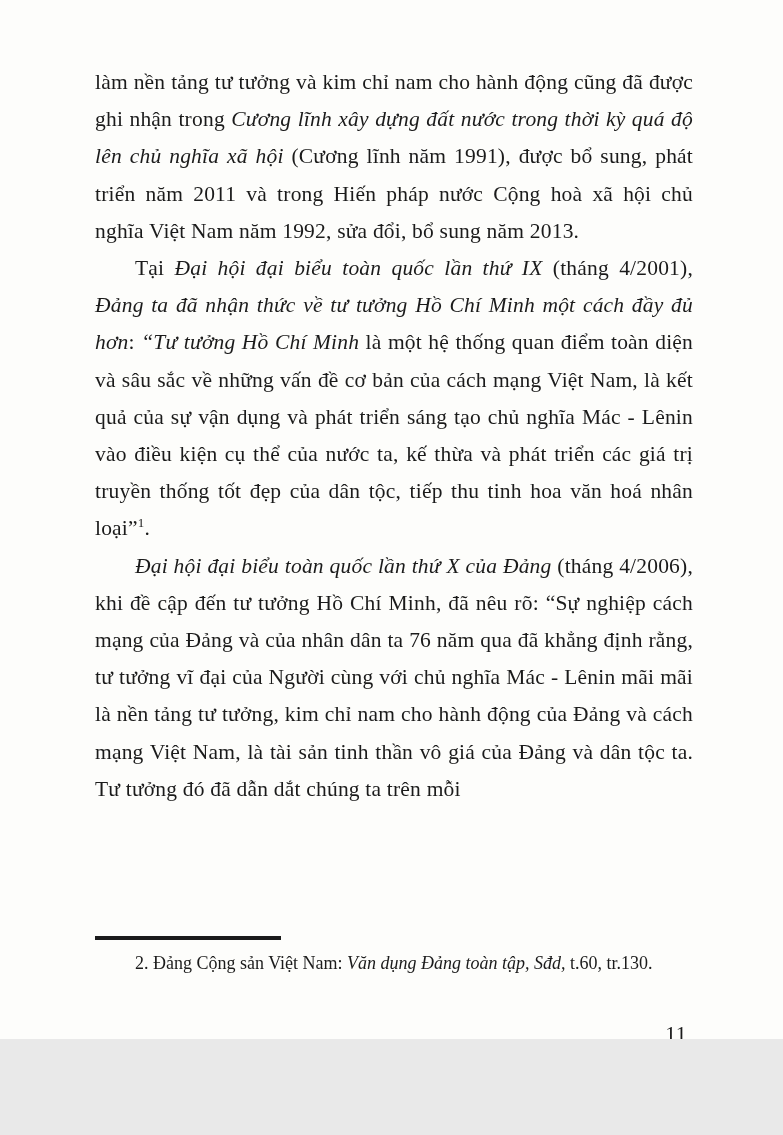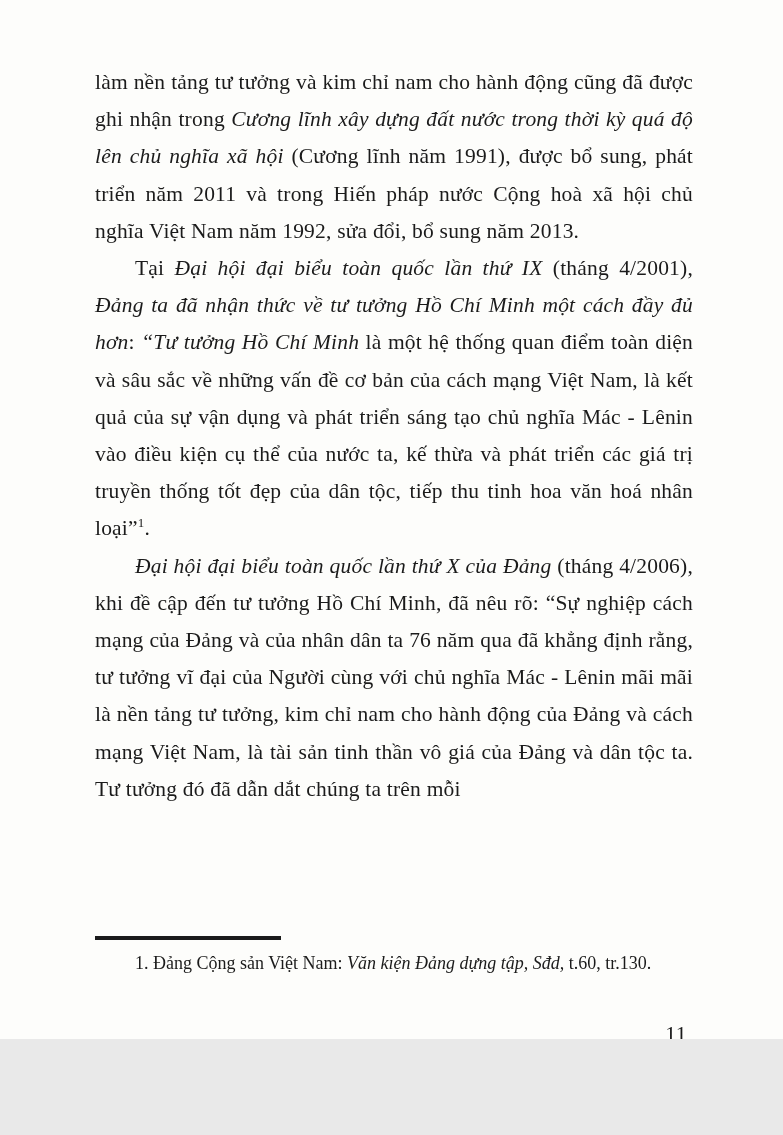--- a/index.html
+++ b/index.html
@@ -80,17 +80,17 @@
     <p class="para"><span class="seg">làm nền tảng tư tưởng và kim chỉ nam cho hành động cũng đã được ghi nhận trong </span><span class="seg italic">Cương lĩnh xây dựng đất nước trong thời kỳ quá độ lên chủ nghĩa xã hội</span><span class="seg"> (Cương lĩnh năm 1991), được bổ sung, phát triển năm 2011 và trong Hiến pháp nước Cộng hoà xã hội chủ nghĩa Việt Nam năm 1992, sửa đổi, bổ sung năm 2013.</span></p>
 
     <p class="para indent"><span class="seg">Tại </span><span class="seg italic">Đại hội đại biểu toàn quốc lần thứ IX</span><span class="seg"> (tháng 4/2001), </span><span class="seg italic">Đảng ta đã nhận thức về tư tưởng Hồ Chí Minh một cách đầy đủ hơn</span><span class="seg">: </span><span class="seg italic">“Tư tưởng Hồ Chí Minh</span><span class="seg"> là một hệ thống quan điểm toàn diện và sâu sắc về những vấn đề cơ bản của cách mạng Việt Nam, là kết quả của sự vận dụng và phát triển sáng tạo chủ nghĩa Mác - Lênin vào điều kiện cụ thể của nước ta, kế thừa và phát triển các giá trị truyền thống tốt đẹp của dân tộc, tiếp thu tinh hoa văn hoá nhân loại”</span><sup class="fn-ref">1</sup><span class="seg">.</span></p>
 
     <p class="para indent"><span class="seg italic">Đại hội đại biểu toàn quốc lần thứ X của Đảng</span><span class="seg"> (tháng 4/2006), khi đề cập đến tư tưởng Hồ Chí Minh, đã nêu rõ: “Sự nghiệp cách mạng của Đảng và của nhân dân ta 76 năm qua đã khẳng định rằng, tư tưởng vĩ đại của Người cùng với chủ nghĩa Mác - Lênin mãi mãi là nền tảng tư tưởng, kim chỉ nam cho hành động của Đảng và cách mạng Việt Nam, là tài sản tinh thần vô giá của Đảng và dân tộc ta. Tư tưởng đó đã dẫn dắt chúng ta trên mỗi</span></p>
 
   </div>
 
   <div class="footnote-rule"></div>
 
-  <p class="footnote"><span class="seg">1. Đảng Cộng sản Việt Nam: </span><span class="seg italic">Văn kiện Đảng dựng tập, Sđd,</span><span class="seg"> t.60, tr.130.</span></p>
+  <p class="footnote"><span class="seg">2. Đảng Cộng sản Việt Nam: </span><span class="seg italic">Văn dụng Đảng toàn tập, Sđd,</span><span class="seg"> t.60, tr.130.</span></p>
 
   <div class="page-number">11</div>
 
 </div>
 
 </body></html>

